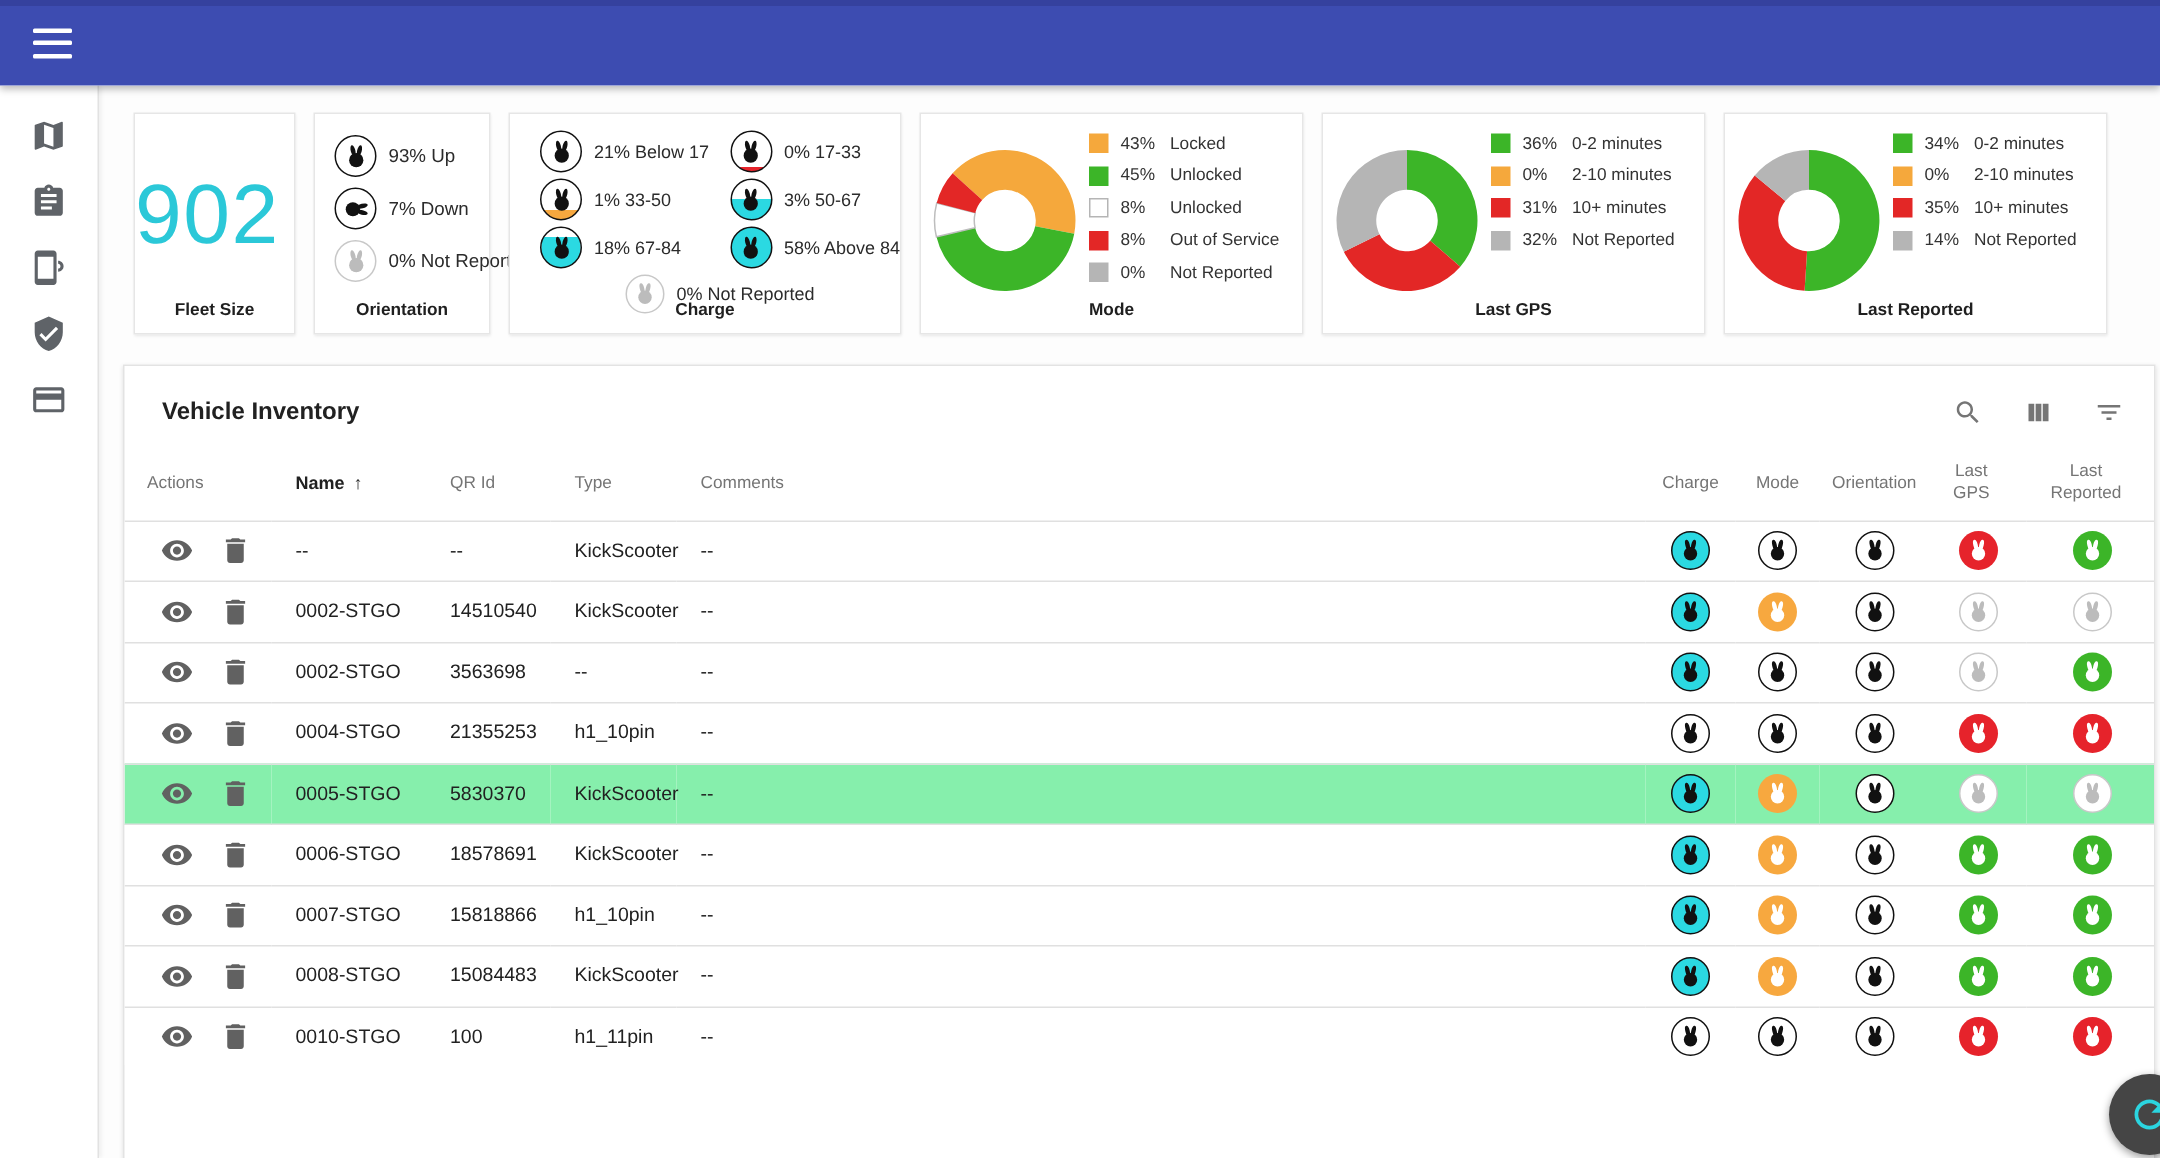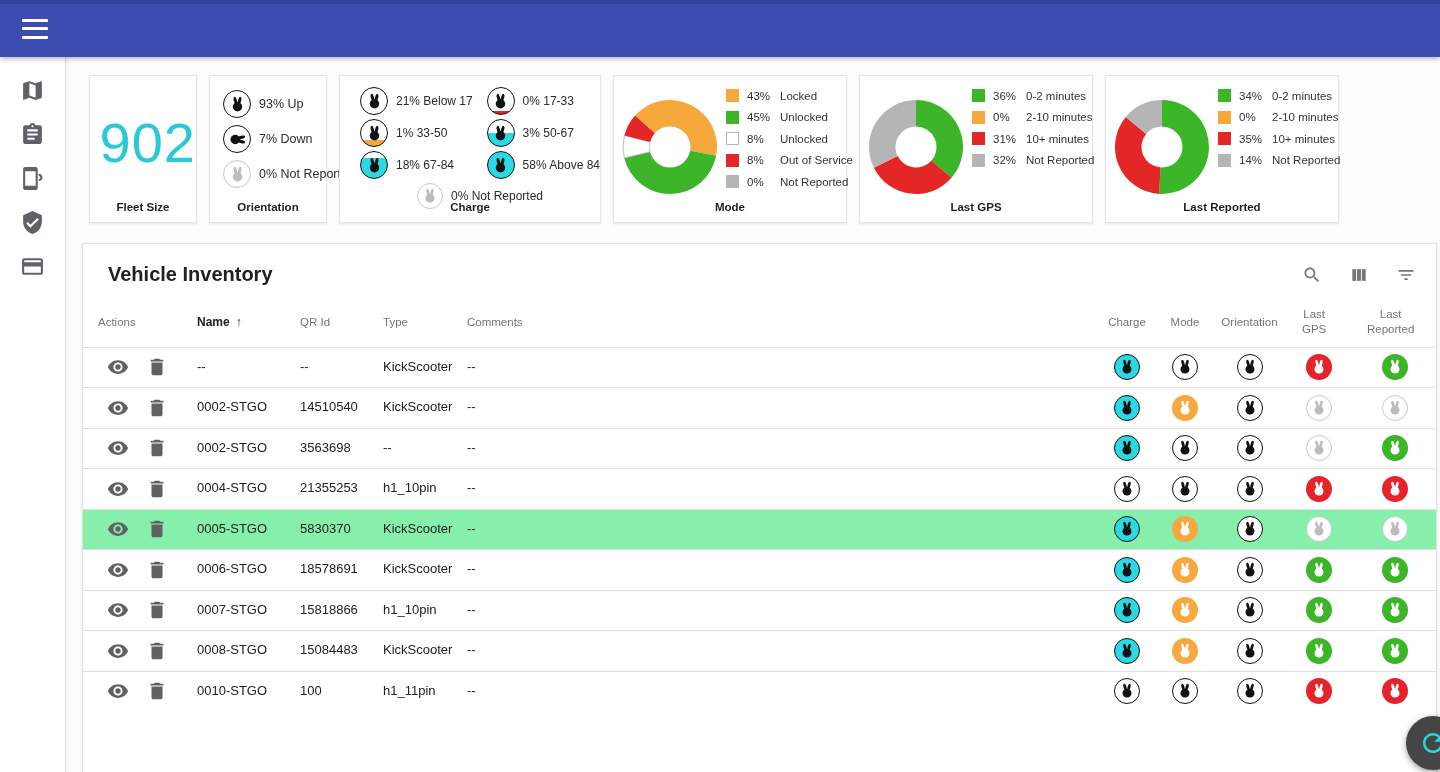--- a/index.html
+++ b/index.html
@@ -25,55 +25,55 @@
 
   
   .main { position:absolute; top:57px; left:67px; width:1373px; height:715px; background:#fdfdfd; }
 
   .cards-row { position:absolute; top:18px; left:22px; display:flex; gap:12px; }
   .card { background:#fff; border:1px solid #e6e6e6; box-shadow:0 1px 2px rgba(0,0,0,.09);
     height:148px; position:relative; }
   .card-label { position:absolute; bottom:9px; left:0; width:100%; text-align:center;
     font-size:11.5px; font-weight:bold; color:#1f1f1f; }
 
-  .fleet-card { width:108px; display:flex; align-items:center; justify-content:flex-end; }
+  .fleet-card { width:108px; display:flex; align-items:center; justify-content:flex-start; }
   .fleet-num { font-size:56px; color:#2bc8d8; margin-top:-14px; letter-spacing:1px; }
 
   .orient-card { width:118px; padding:14px 0 0 13px; }
   .orient-row { display:flex; align-items:center; margin-bottom:7px; }
   .orient-row .txt { font-size:12.5px; color:#2b2b2b; margin-left:8px; white-space:nowrap; }
 
   .charge-card { width:262px; padding:9px 0 0 20px; }
   .charge-grid { display:flex; }
   .charge-col { display:flex; flex-direction:column; }
   .charge-col.left { width:129px; }
   .charge-item { display:flex; align-items:center; height:32px; }
   .charge-item .txt { font-size:12px; color:#2b2b2b; margin-left:8px; white-space:nowrap; }
   .charge-footer { display:flex; align-items:center; justify-content:center; margin-top:2px; }
   .charge-footer .txt { font-size:12px; color:#2b2b2b; margin-left:8px; }
 
-  .donut-card { width:234px; }
+  .donut-card { width:256px; }
   .donut-wrap { position:absolute; left:8px; top:23px; }
   .legend { position:absolute; left:112px; top:9px; }
   .legend-row { display:flex; align-items:center; height:21.5px; }
   .legend-sq { width:13px; height:13px; margin-right:8px; flex:none; }
   .legend-sq.white { border:1px solid #b5b5b5; }
   .legend-pct { font-size:11.5px; color:#333; width:33px; flex:none; }
   .legend-lbl { font-size:11.5px; color:#333; white-space:nowrap; }
 
   
   .ricon { display:inline-flex; align-items:center; justify-content:center;
     border-radius:50%; flex:none; }
   .ricon svg { display:block; }
 
   
   .table-card { position:absolute; top:186px; left:15px; width:1355px; height:586px;
     background:#fff; border:1px solid #e3e3e3; box-shadow:0 1px 3px rgba(0,0,0,.13); }
   .tc-head { height:53px; display:flex; align-items:center; padding:0 20px 0 25px; }
-  .tc-title { font-size:20px; font-weight:bold; color:#212121; flex:1; padding-top:8px; }
+  .tc-title { font-size:16px; font-weight:bold; color:#212121; flex:1; padding-top:8px; }
   .tc-tools { display:flex; gap:27px; align-items:center; padding-top:8px; }
   .tool-btn { width:20px; height:20px; cursor:pointer; }
   .tool-btn svg { width:20px; height:20px; fill:#757575; }
 
   table { border-collapse:collapse; table-layout:fixed; width:1353px; font-size:13px; }
   col.c-actions{width:98px} col.c-name{width:103px} col.c-qr{width:83px} col.c-type{width:84px}
   col.c-comments{width:646px} col.c-charge{width:60px} col.c-mode{width:56px}
   col.c-orient{width:73px} col.c-gps{width:65px} col.c-rep{width:87px}
   thead td { height:50px; font-size:11.5px; color:#757575; border-bottom:1px solid #e0e0e0;
     vertical-align:middle; }

